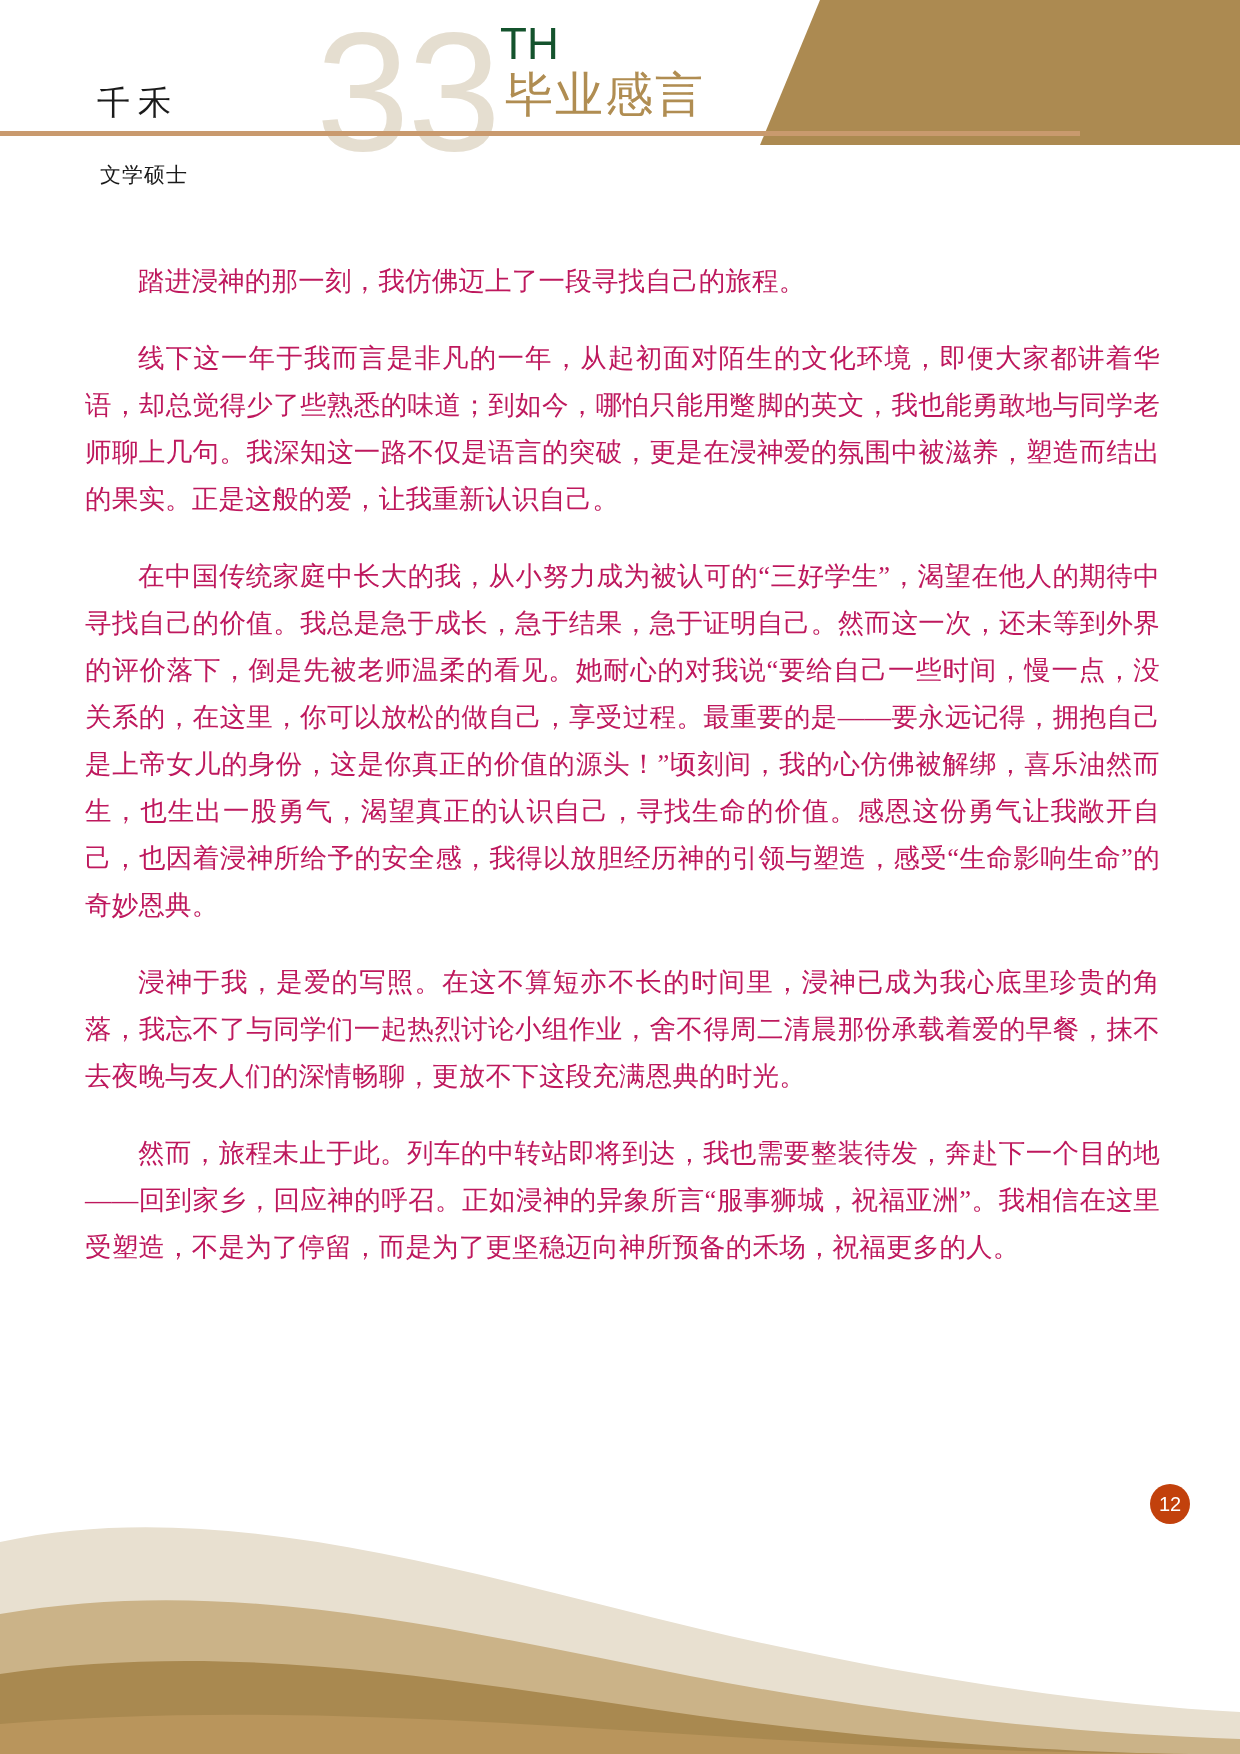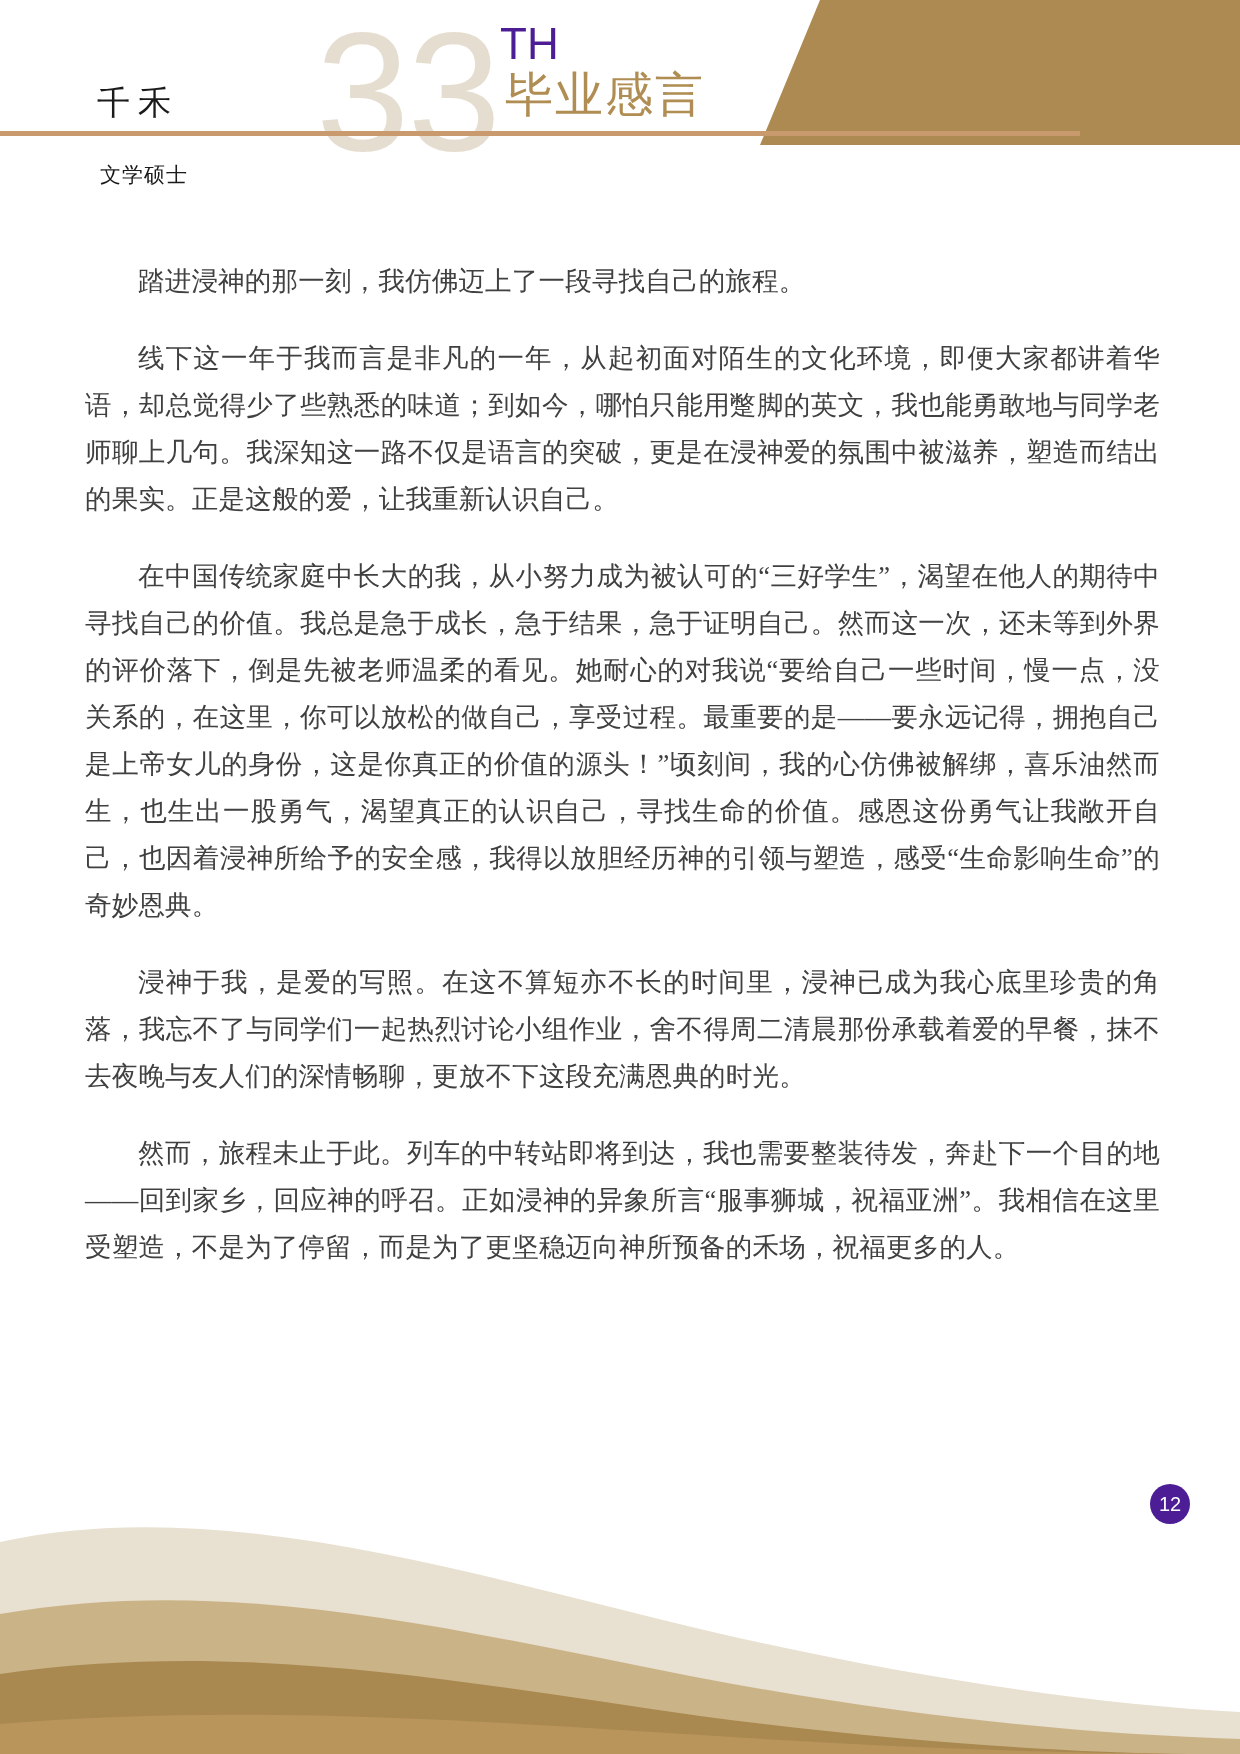--- a/index.html
+++ b/index.html
@@ -54,21 +54,21 @@
     user-select: none;
     text-align: center;
   }
   .watermark-th {
     position: absolute;
     left: 500px;
     top: 22px;
     font-family: "Liberation Sans", "DejaVu Sans", sans-serif;
     font-size: 44px;
     line-height: 1;
-    color: #4c1d95;
+    color: #14532d;
     letter-spacing: 0px;
     z-index: 2;
   }
 
   
   .header-title-cn {
     position: absolute;
     left: 505px;
     top: 70px;
     font-family: "DejaVu Sans", "Liberation Sans", sans-serif;
@@ -145,21 +145,21 @@
   .article {
     position: absolute;
     left: 85px;
     top: 258px;
     width: 1075px;
   }
   .para {
     font-family: "Liberation Serif", "DejaVu Serif", serif;
     font-size: 26.5px;
     line-height: 47px;
-    color: #404040;
+    color: #be185d;
     text-indent: 2em;
     text-align: justify;
     text-justify: inter-ideograph;
     margin: 0 0 30px 0;
     letter-spacing: 0.2px;
   }
   .para:last-child { margin-bottom: 0; }
 
   
   .footer-decor {
@@ -172,21 +172,21 @@
   }
   .footer-decor svg { display: block; }
 
   .page-number {
     position: absolute;
     right: 50px;
     bottom: 230px;
     width: 40px;
     height: 40px;
     border-radius: 50%;
-    background: #4c1d95;
+    background: #c2410c;
     color: #ffffff;
     font-family: "Liberation Sans", "DejaVu Sans", sans-serif;
     font-size: 20px;
     display: flex;
     align-items: center;
     justify-content: center;
     z-index: 6;
   }
 </style>
 </head>

